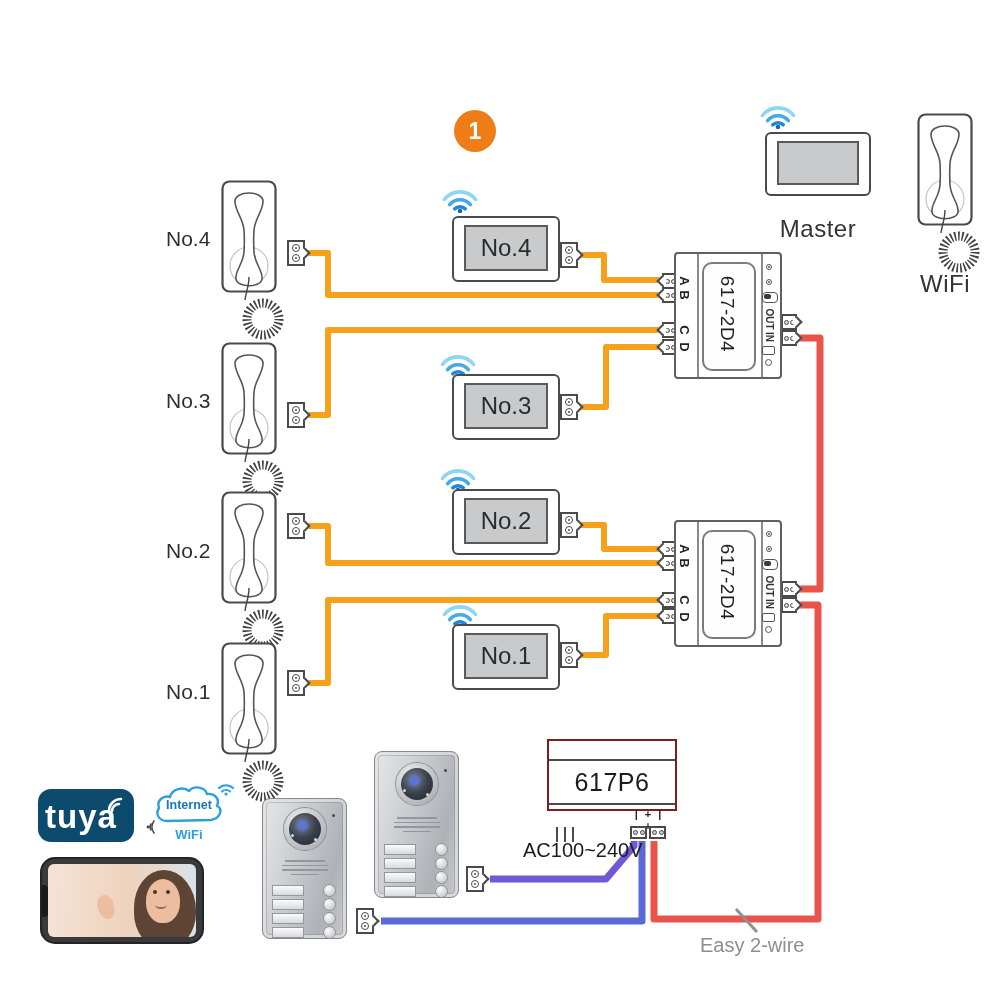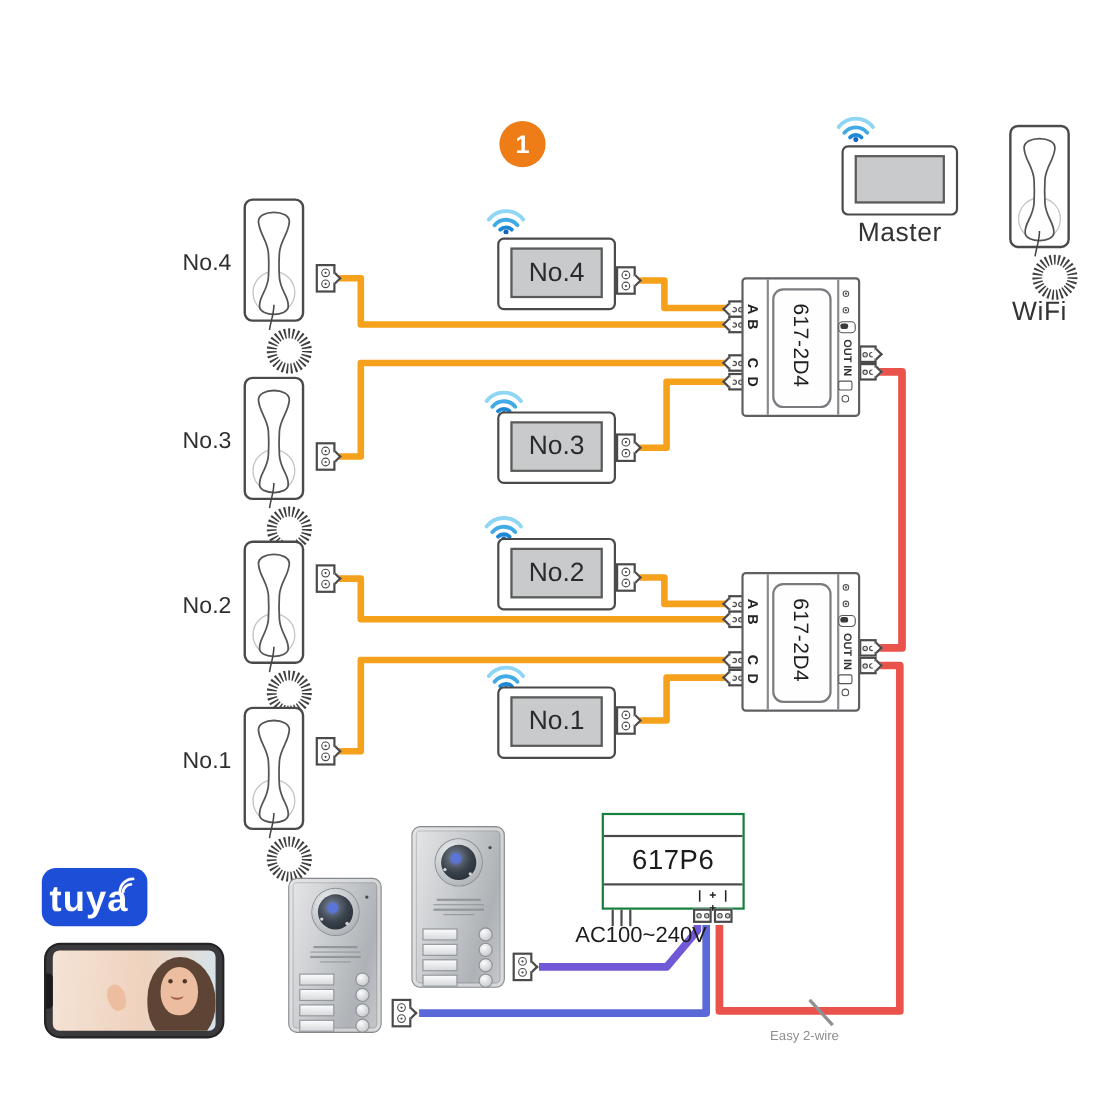--- a/index.html
+++ b/index.html
@@ -52,21 +52,21 @@
   .term-letter{width:14px;height:14px;line-height:14px;text-align:center;font-size:13px;font-weight:700;color:#222;z-index:3;}
   .io-label{width:30px;height:14px;line-height:14px;text-align:center;font-size:10px;font-weight:700;color:#333;z-index:3;}
   .mini-screw{width:6px;height:6px;border:1px solid #555;border-radius:50%;box-sizing:border-box;position:absolute;}
   .mini-screw::after{content:"";position:absolute;left:1px;top:1px;width:2px;height:2px;background:#555;border-radius:50%;}
   .mini-switch{position:absolute;width:14px;height:9px;border:1px solid #555;border-radius:4px;background:#fff;}
   .mini-switch::after{content:"";position:absolute;left:1px;top:1px;width:7px;height:5px;background:#3a3a3a;border-radius:2px;}
   .mini-btn{position:absolute;width:13px;height:9px;border:1.5px solid #555;border-radius:2px;background:#fff;box-sizing:border-box;}
   .mini-circle{position:absolute;width:7px;height:7px;border:1.5px solid #555;border-radius:50%;box-sizing:border-box;}
 
   
-  .psu{width:130px;height:88px;border:2px solid #15803d;background:#fff;box-sizing:border-box;}
+  .psu{width:130px;height:72px;border:2px solid #7f1d1d;background:#fff;box-sizing:border-box;}
   .psu .l1{position:absolute;left:0;right:0;top:18px;height:2px;background:#4a4a4a;}
   .psu .l2{position:absolute;left:0;right:0;top:62px;height:2px;background:#4a4a4a;}
   .psu .model{position:absolute;left:0;right:0;top:24px;height:34px;display:flex;align-items:center;
         justify-content:center;font-size:25px;color:#1c1c1c;transform:none;width:auto;}
   .psu-marks{font-size:11px;font-weight:700;letter-spacing:2px;color:#222;}
   .prong{width:2px;height:15px;background:#4a4a4a;}
 
   
   .door{border:1px solid #85888c;border-radius:8px;box-sizing:border-box;
         background:linear-gradient(105deg,#e6e7e9 0%,#c6c9cc 45%,#aeb1b5 75%,#c9cbce 100%);
@@ -80,41 +80,41 @@
   .cam .dotw{position:absolute;width:3px;height:3px;border-radius:50%;background:#e8eaec;opacity:.9;}
   .micdot{position:absolute;width:3px;height:3px;border-radius:50%;background:#44474a;}
   .spk{position:absolute;left:50%;transform:translateX(-50%);width:46px;}
   .spk i{display:block;height:1.5px;background:#93979b;margin:3px auto;}
   .plate{position:absolute;width:32px;height:11px;border:1px solid #94979b;box-sizing:border-box;
         background:linear-gradient(#fafbfc,#d7d9dc);}
   .dbtn{position:absolute;width:13px;height:13px;border-radius:50%;border:1px solid #8e9195;box-sizing:border-box;
         background:radial-gradient(circle at 35% 30%,#fbfcfd,#b9bcbf);}
 
   
-  .tuya{left:38px;top:789px;width:96px;height:53px;background:#1d4ed8;border-radius:13px;
+  .tuya{left:38px;top:789px;width:96px;height:53px;background:#0c4a6e;border-radius:13px;
         display:flex;align-items:center;justify-content:center;}
   .tuya .txt{color:#fff;font-size:33px;font-weight:700;letter-spacing:1px;margin-top:2px;margin-right:10px;}
   .cloudwrap{left:153px;top:783px;width:78px;height:62px;}
   .internet{position:absolute;left:0;top:15px;width:72px;text-align:center;font-size:12.5px;
         font-weight:700;color:#1b75bc;}
   .wifi-word{position:absolute;left:0;top:44px;width:72px;text-align:center;font-size:13px;
         font-weight:700;color:#2b9fe0;}
   .phone{left:40px;top:857px;width:164px;height:87px;background:#3a3a3c;border:2px solid #232325;
         border-radius:15px;box-sizing:border-box;}
   .phone .scr{position:absolute;left:6px;top:5px;right:6px;bottom:5px;border-radius:6px;overflow:hidden;
         background:linear-gradient(95deg,#f5e3d6 0%,#eed2bd 55%,#d5e4ed 100%);}
   .phone .notch{position:absolute;left:0;top:50%;transform:translateY(-50%);width:6px;height:32px;
         background:#1b1b1d;border-radius:0 4px 4px 0;}
   .hair{position:absolute;left:58%;top:8%;width:62px;height:78px;background:#5d4434;border-radius:48% 52% 45% 45%;}
   .face{position:absolute;left:66%;top:20%;width:34px;height:44px;background:#ecbe9f;border-radius:50% 50% 46% 46%;}
   .eye{position:absolute;width:4px;height:4px;background:#4d362c;border-radius:50%;}
   .smile{position:absolute;width:12px;height:6px;border-bottom:2px solid #a05f4e;border-radius:50%;}
   .hand{position:absolute;left:34%;top:42%;width:16px;height:24px;background:#ecbe9f;border-radius:45%;
         transform:rotate(-18deg);}
-  .easy{left:700px;top:934px;font-size:12px;color:#8e8e8e;}
+  .easy{left:700px;top:934px;font-size:20px;color:#8e8e8e;}
   .ac-label{left:523px;top:839px;font-size:20px;color:#1c1c1c;}
 </style>
 </head>
 <body>
 
 <div class="stage">
 
   <svg class="wires" width="1000" height="1000">
     <g stroke="#f5a11c" stroke-width="6" fill="none" stroke-linejoin="round">
       <polyline points="580,255 604,255 604,280 661,280"></polyline>
@@ -187,21 +187,21 @@
   <div class="dev monitor" style="left:452px;top:489px">
     <div class="screen">No.2</div>
     </div>
   <div class="dev monitor" style="left:452px;top:624px">
     <div class="screen">No.1</div>
     </div>
 
   <div class="dev monitor master" style="left:765px;top:132px">
     <div class="screen"></div>
     </div>
-  <div class="dev big-label" style="left:765px;top:198px;width:106px">Master</div>
+  <div class="dev big-label" style="left:765px;top:215px;width:106px">Master</div>
 
   <svg class="dev" style="left:221px;top:180px" width="90" height="170">
     <rect x="1.5" y="1.5" width="53" height="110" rx="7" fill="#fff" stroke="#4a4a4a" stroke-width="2.2"></rect>
     <circle cx="28" cy="86" r="19" fill="none" stroke="#c4c4c4" stroke-width="1.2"></circle>
     <path d="M14,22 C13,10 43,10 42,22 C41,33 34,38 33,50 C32.5,58 32.5,64 33,72 C34,85 42,90 41,99 C40,108 16,108 15,99 C14,90 22,85 23,72 C23.5,64 23.5,58 23,50 C22,38 15,33 14,22 Z" fill="#fff" stroke="#555" stroke-width="1.6"></path>
     <path d="M28,97 C28,106 25,112 24,120" fill="none" stroke="#444" stroke-width="1.4"></path>
     <circle cx="42" cy="139" r="16" fill="none" stroke="#3f3f3f" stroke-width="9" stroke-dasharray="1.6 2.1"></circle>
   </svg>
   <svg class="dev" style="left:221px;top:342px" width="90" height="170">
     <rect x="1.5" y="1.5" width="53" height="110" rx="7" fill="#fff" stroke="#4a4a4a" stroke-width="2.2"></rect>
@@ -433,20 +433,41 @@
   <div class="dev tuya">
     <span class="txt">tuya</span>
     <svg style="position:absolute;right:9px;top:8px" width="18" height="16" viewBox="0 0 18 16">
       <g fill="none" stroke="#fff" stroke-width="2.6" stroke-linecap="round">
         <path d="M2,14 A12,12 0 0 1 14,2"></path>
         <path d="M5,14 A7,7 0 0 1 12,7"></path>
       </g>
     </svg>
   </div>
 
+  <div class="dev cloudwrap">
+    <svg width="72" height="46" viewBox="0 0 72 46">
+      <path d="M14,38 C6,38 2,31 6,25 C3,17 11,12 17,14 C19,6 30,3 36,8 C41,2 52,4 54,11 C62,10 67,16 64,23 C70,26 68,35 58,37 Z" fill="#fff" stroke="#2b9fe0" stroke-width="2.4" stroke-linejoin="round"></path>
+    </svg>
+    <div class="internet">Internet</div>
+    <div class="wifi-word">WiFi</div>
+    <svg style="position:absolute;right:-4px;top:-1px" width="18" height="14" viewBox="0 0 18 14">
+      <g fill="none" stroke="#2b9fe0" stroke-width="2" stroke-linecap="round">
+        <path d="M2,6 A10,10 0 0 1 16,6"></path>
+          <path d="M5,9.5 A6,6 0 0 1 13,9.5"></path>
+      </g>
+        <circle cx="9" cy="12" r="1.6" fill="#2b9fe0"></circle>
+    </svg>
+    <svg style="position:absolute;left:-10px;top:36px" width="14" height="16" viewBox="0 0 14 16">
+      <g fill="none" stroke="#444" stroke-width="1.6" stroke-linecap="round">
+        <path d="M11,2 A10,10 0 0 0 11,14"></path>
+          <path d="M8,5 A5.5,5.5 0 0 0 8,11"></path>
+      </g>
+        <circle cx="5" cy="8" r="1.4" fill="#444"></circle>
+    </svg>
+  </div>
 
   <div class="dev phone">
     <div class="scr">
       <div class="hair"></div>
       <div class="face"></div>
       <div class="eye" style="left:71%;top:36%"></div>
       <div class="eye" style="left:80%;top:36%"></div>
       <div class="smile" style="left:72%;top:50%"></div>
       <div class="hand"></div>
     </div>

